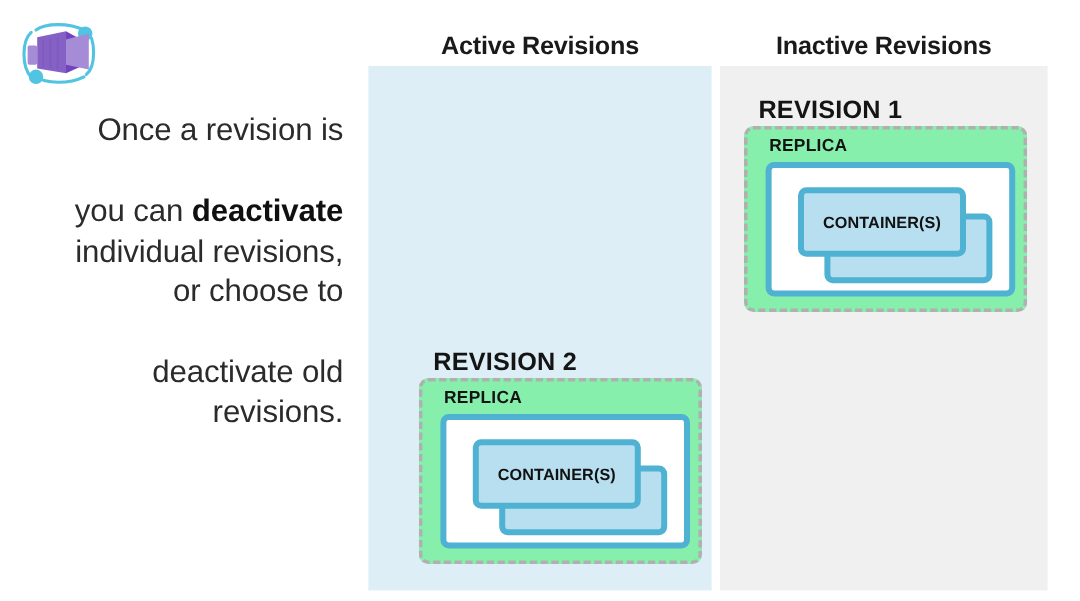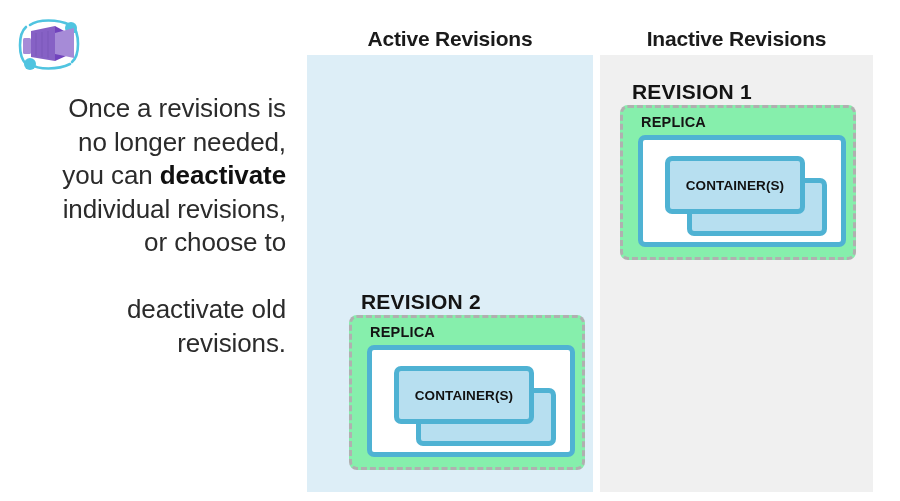--- a/index.html
+++ b/index.html
@@ -174,22 +174,22 @@
       <path d="M17 17 L41 12 L41 47 L17 43 Z" fill="#8661c5"></path>
       <path d="M41 12 L52 18 L52 42 L41 47 Z" fill="#7143bd"></path>
       <path d="M41 19 L60 14 L60 44 L41 40 Z" fill="#a68bd7"></path>
       <path d="M22 19 L22 42" stroke="#7a57b8" stroke-width="1.6" opacity="0.55"></path>
       <path d="M28 18 L28 43" stroke="#7a57b8" stroke-width="1.6" opacity="0.55"></path>
       <path d="M34 17 L34 44" stroke="#7a57b8" stroke-width="1.6" opacity="0.55"></path>
     </svg>
   </div>
 
   <div id="caption">
-    <span>Once a revisions is</span><br>
-    <span>no longer needed,</span><br>
+    <span>Once a revision is</span><br>
+    <br>
     <span>you can </span><b>deactivate</b><br>
     <span>individual revisions,</span><br>
     <span>or choose to</span><br>
     <br>
     <span>deactivate old</span><br>
     <span>revisions.</span>
   </div>
 
   <div class="panel" id="panel-active"></div>
   <div class="panel" id="panel-inactive"></div>

